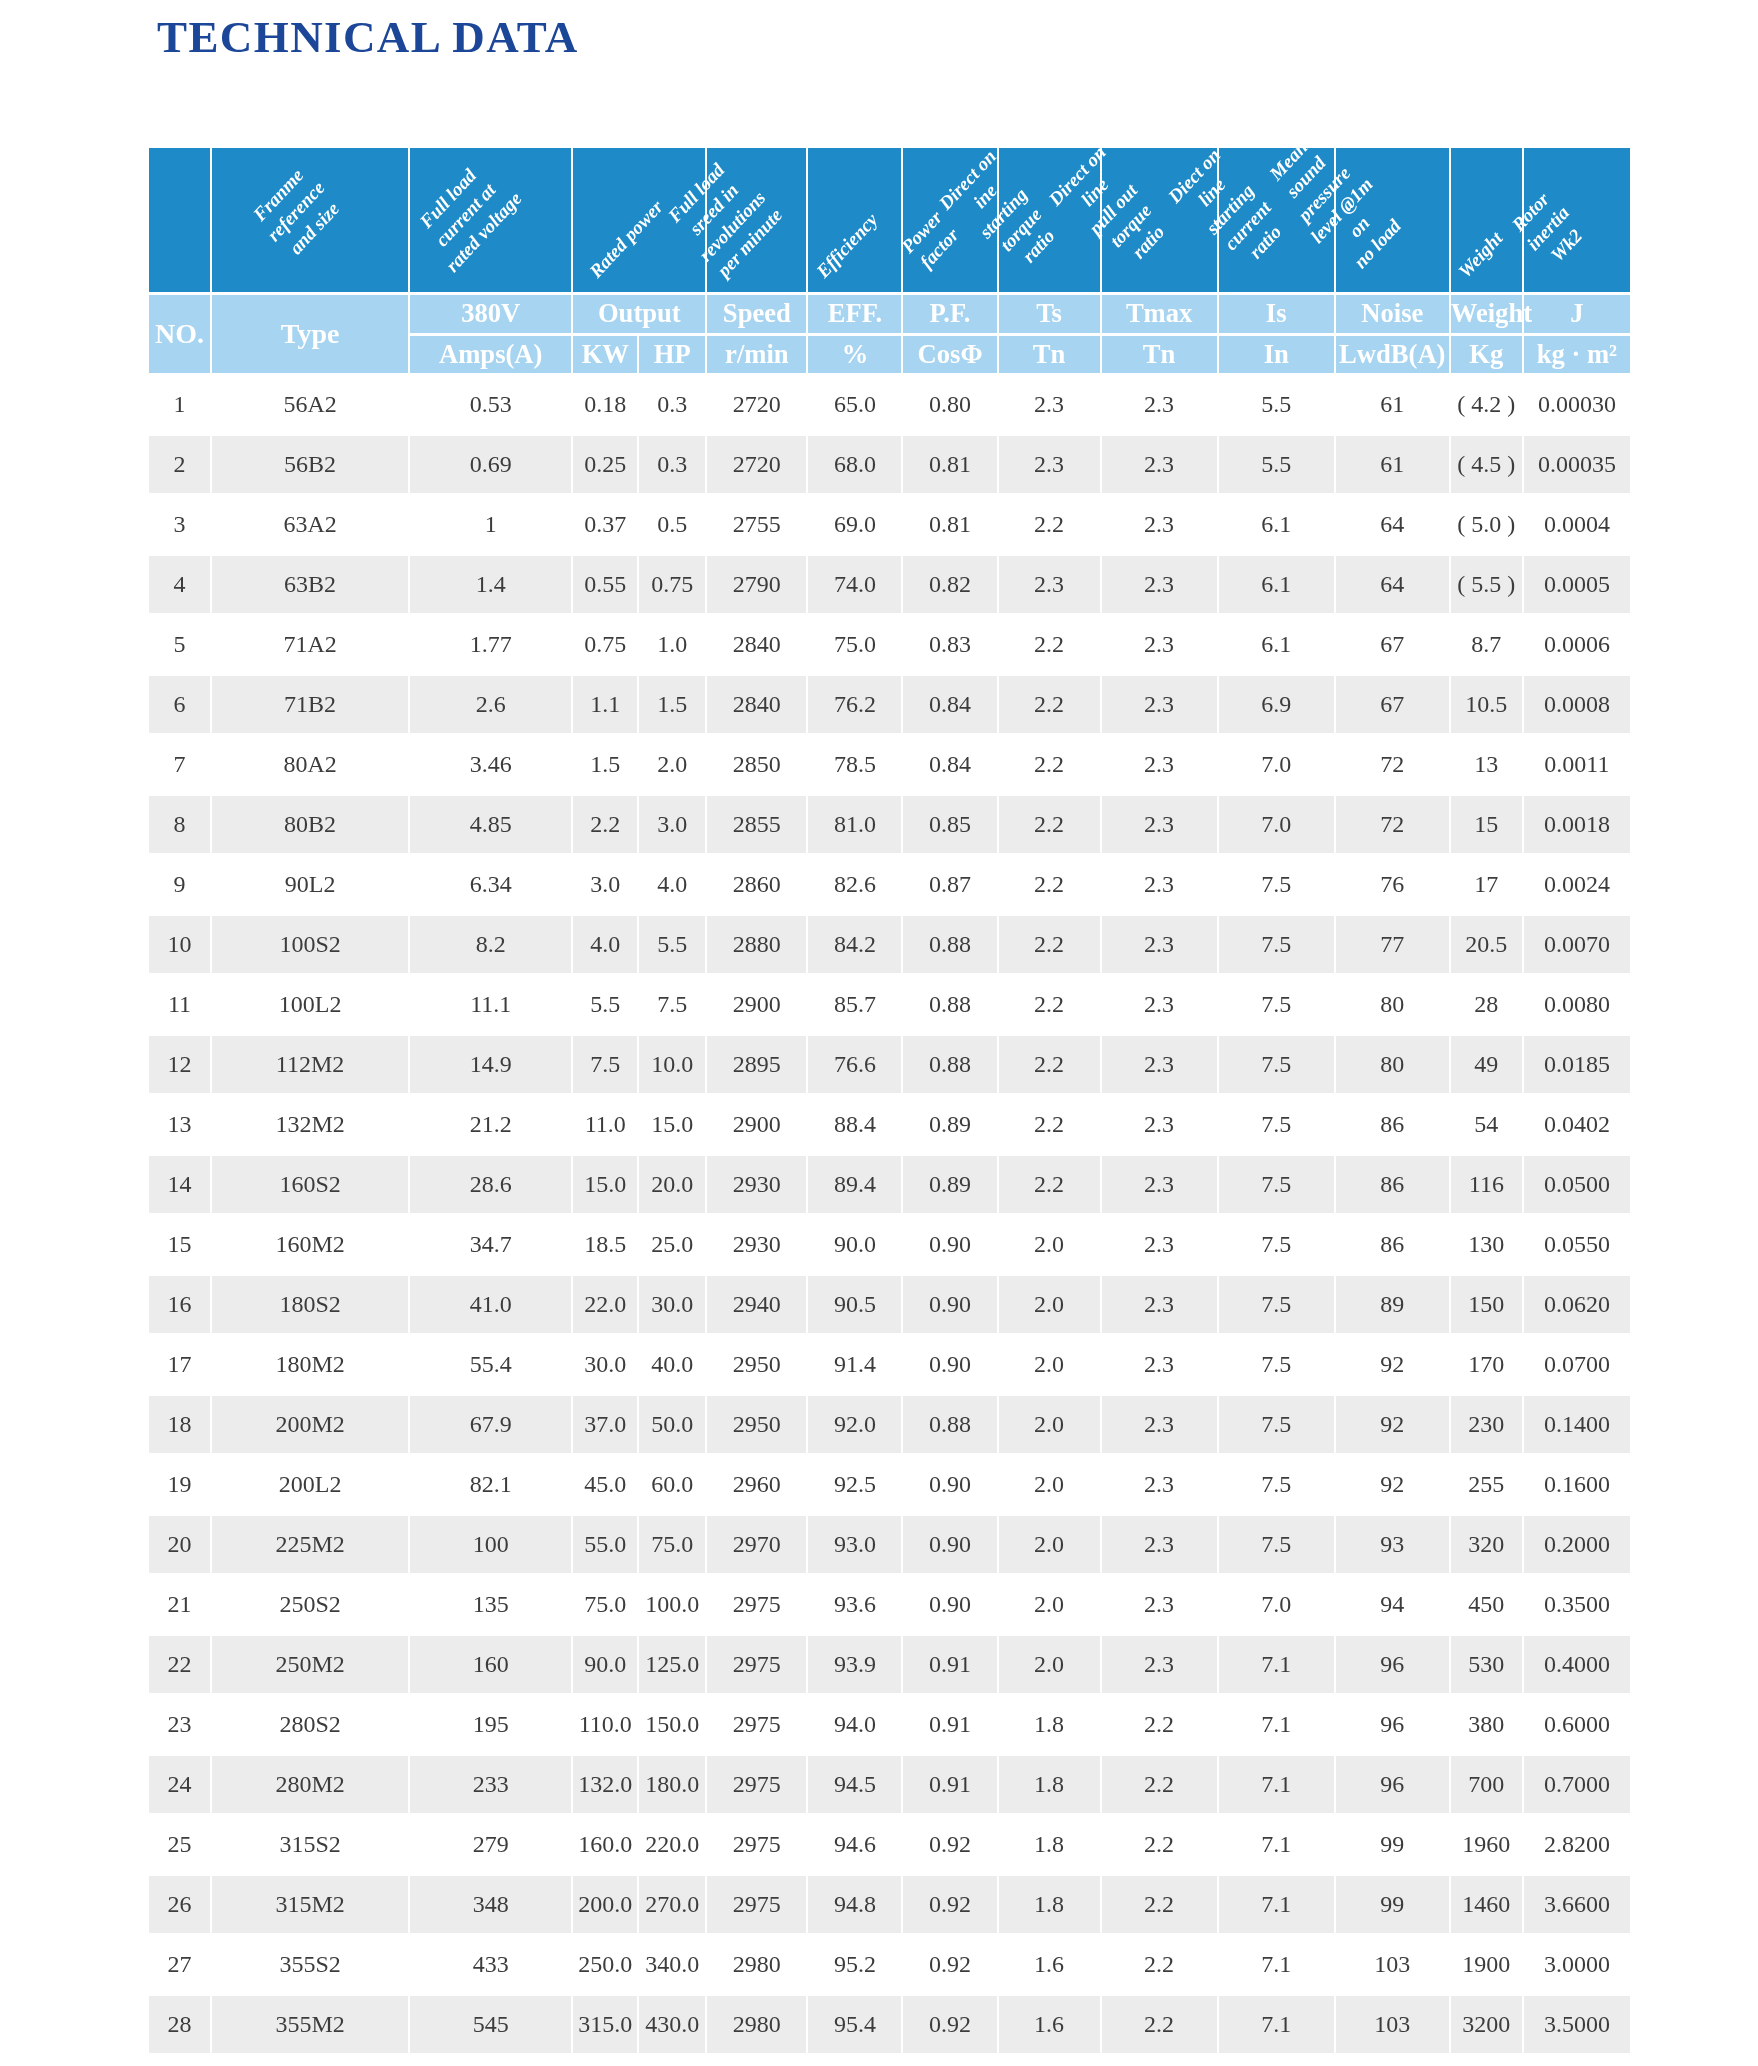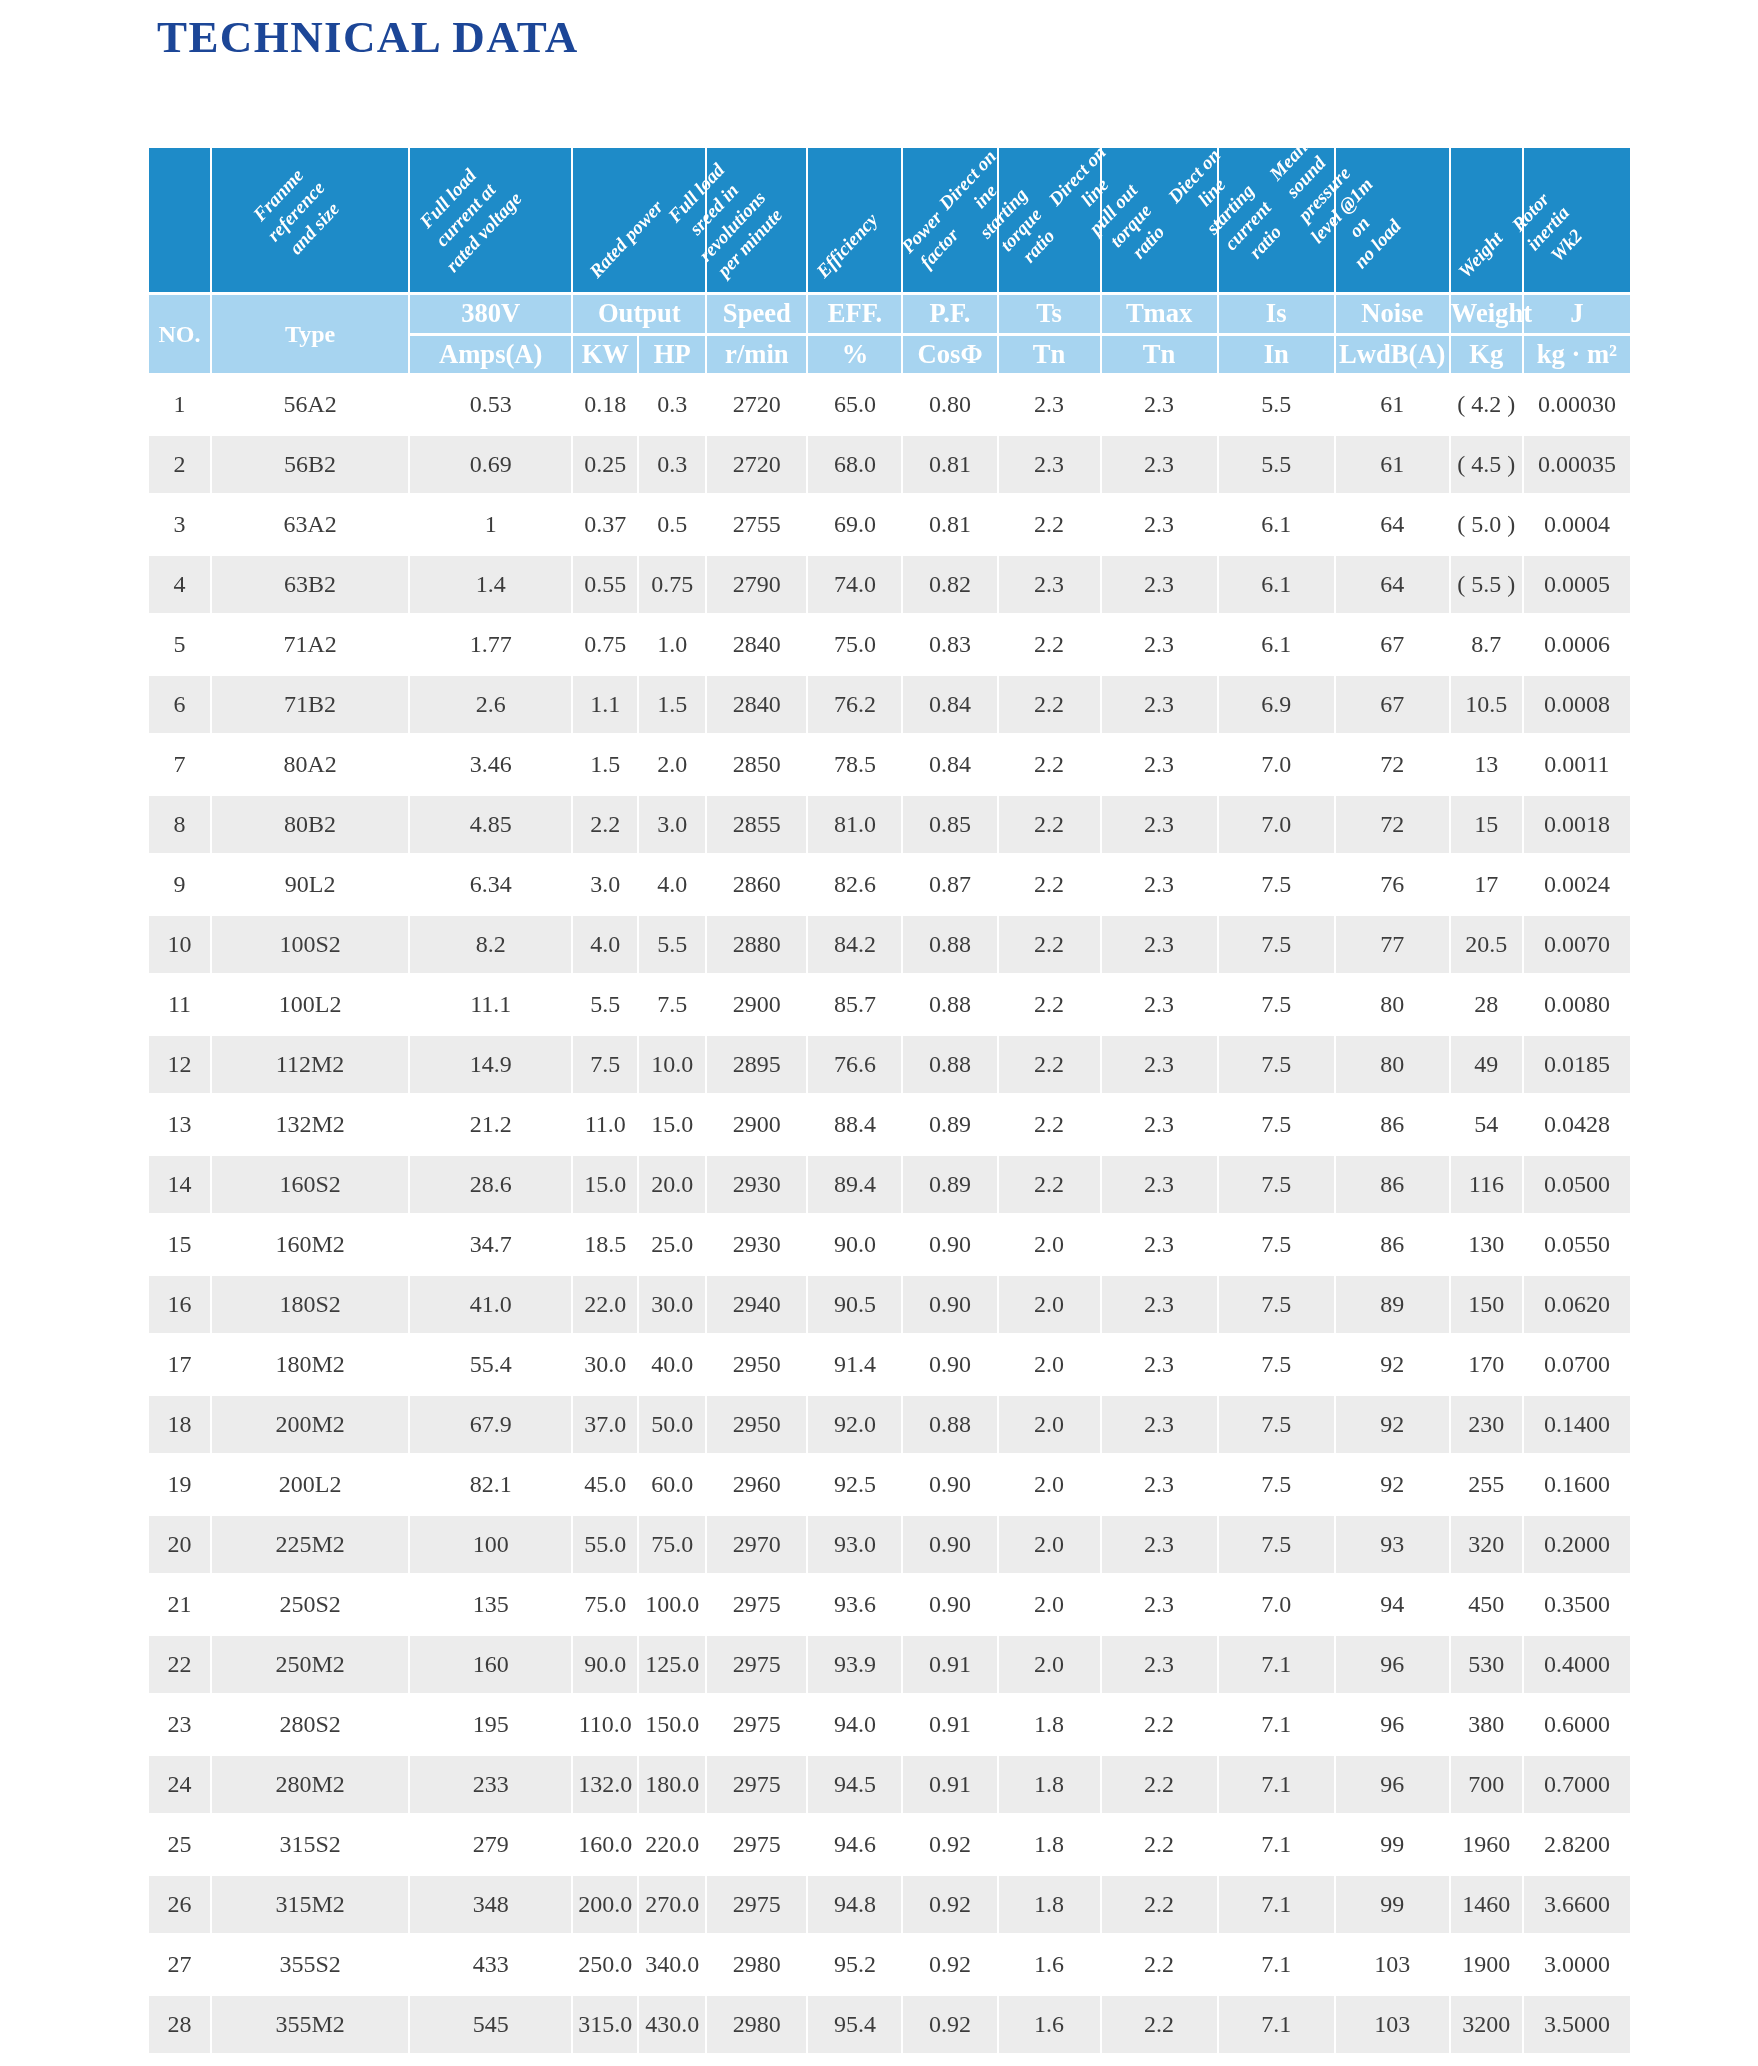--- a/index.html
+++ b/index.html
@@ -58,21 +58,21 @@
   tr.diag th.c-noise .diag-text { left:16%; bottom:5.6px; }
   tr.diag th.c-weight .diag-text { left:28%; }
 
   
   tr.sub th {
     background:#a7d4f0;
     color:#ffffff;
     font-size:26.6px; font-weight:bold;
     height:37px;
   }
-  tr.sub th.tall { height:78px; font-size:24px; }
+  tr.sub th.tall { height:78px; font-size:28px; }
 
   
   tbody td {
     height:57px;
     font-size:24px;
     color:#3c3c3c;
     background:#ffffff;
   }
   tbody tr:nth-child(even) td { background:#ececec; }
 </style>
@@ -383,21 +383,21 @@
           <td>11.0</td>
           <td>15.0</td>
           <td>2900</td>
           <td>88.4</td>
           <td>0.89</td>
           <td>2.2</td>
           <td>2.3</td>
           <td>7.5</td>
           <td>86</td>
           <td>54</td>
-          <td>0.0428</td>
+          <td>0.0402</td>
         </tr>
         <tr>
           <td>14</td>
           <td>160S2</td>
           <td>28.6</td>
           <td>15.0</td>
           <td>20.0</td>
           <td>2930</td>
           <td>89.4</td>
           <td>0.89</td>

